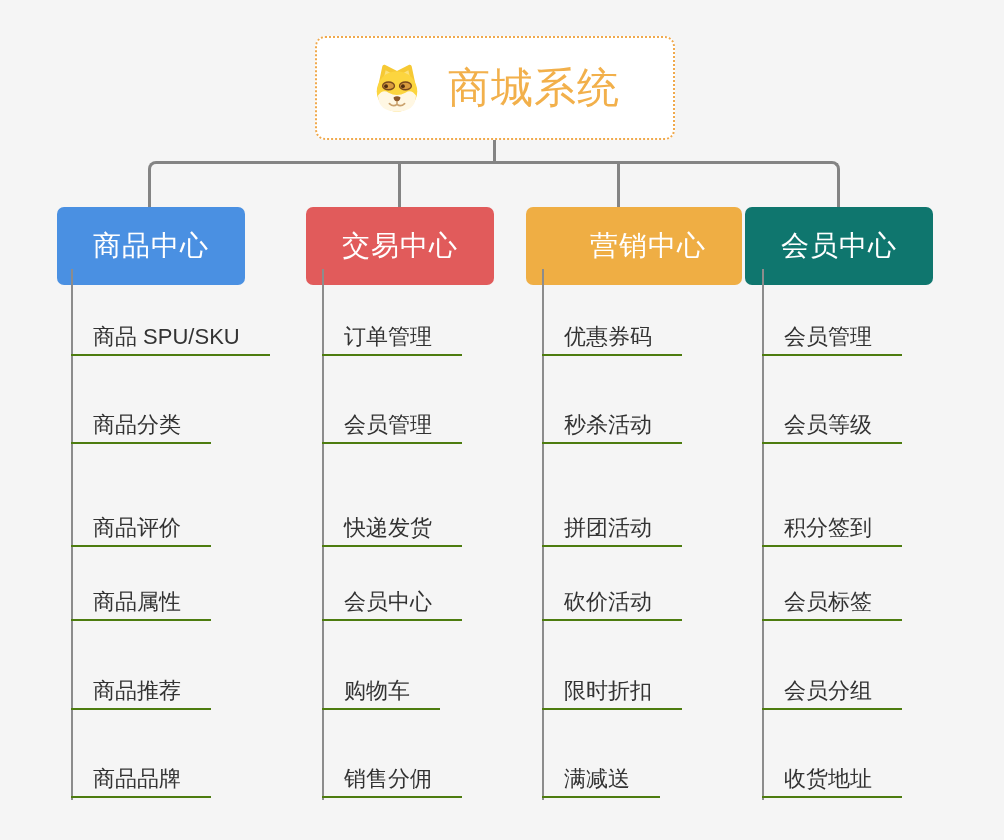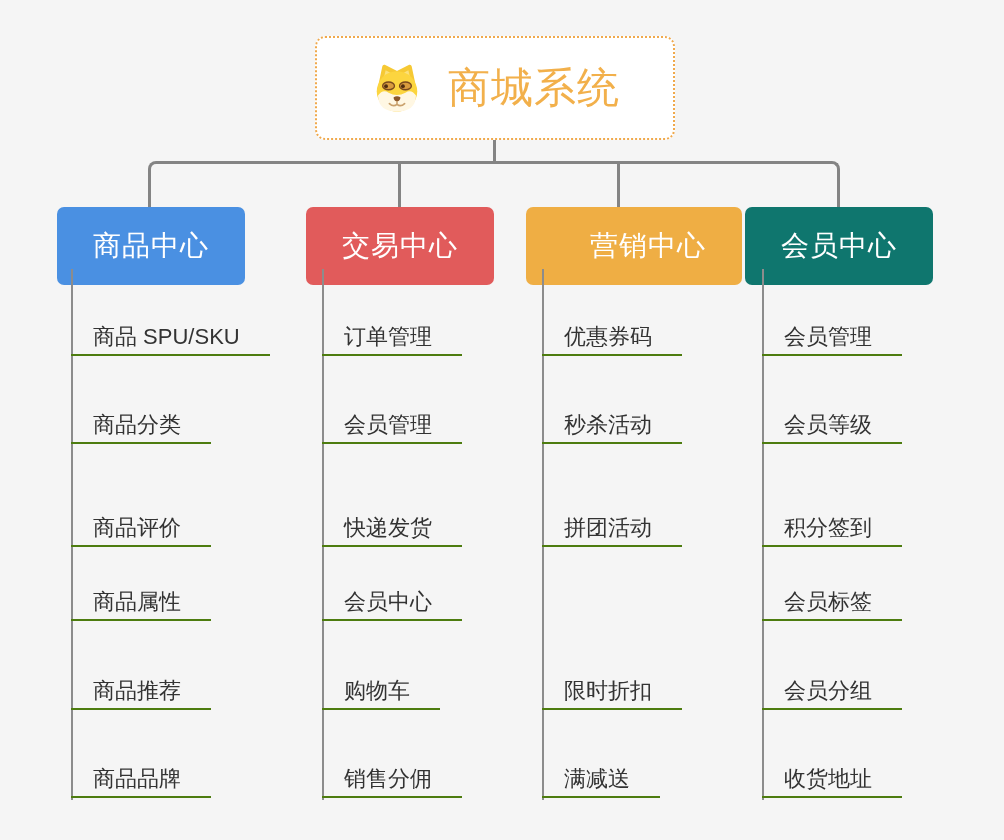--- a/index.html
+++ b/index.html
@@ -129,20 +129,21 @@
   <div class="leaf c-1 r-0">订单管理</div>
   <div class="leaf c-1 r-1">会员管理</div>
   <div class="leaf c-1 r-2">快递发货</div>
   <div class="leaf c-1 r-3">会员中心</div>
   <div class="leaf c-1 r-5">销售分佣</div>
   <div class="leaf c-1 r-4">购物车</div>
 
   <div class="leaf c-2 r-0">优惠券码</div>
   <div class="leaf c-2 r-1">秒杀活动</div>
   <div class="leaf c-2 r-2">拼团活动</div>
+  <div class="leaf c-2 r-3">砍价活动</div>
   <div class="leaf c-2 r-4">限时折扣</div>
   <div class="leaf c-2 r-5">满减送</div>
 
   <div class="leaf c-3 r-0">会员管理</div>
   <div class="leaf c-3 r-1">会员等级</div>
   <div class="leaf c-3 r-2">积分签到</div>
   <div class="leaf c-3 r-3">会员标签</div>
   <div class="leaf c-3 r-4">会员分组</div>
   <div class="leaf c-3 r-5">收货地址</div>
 

